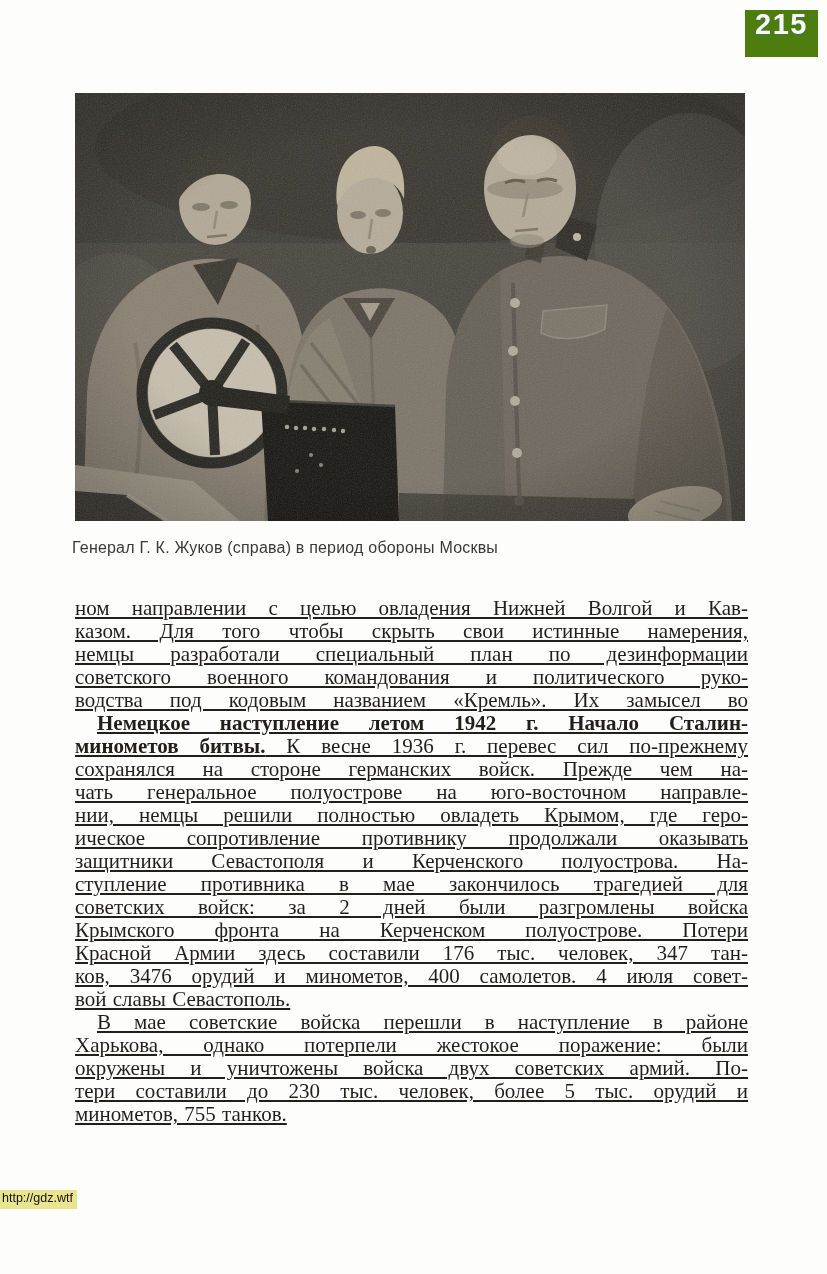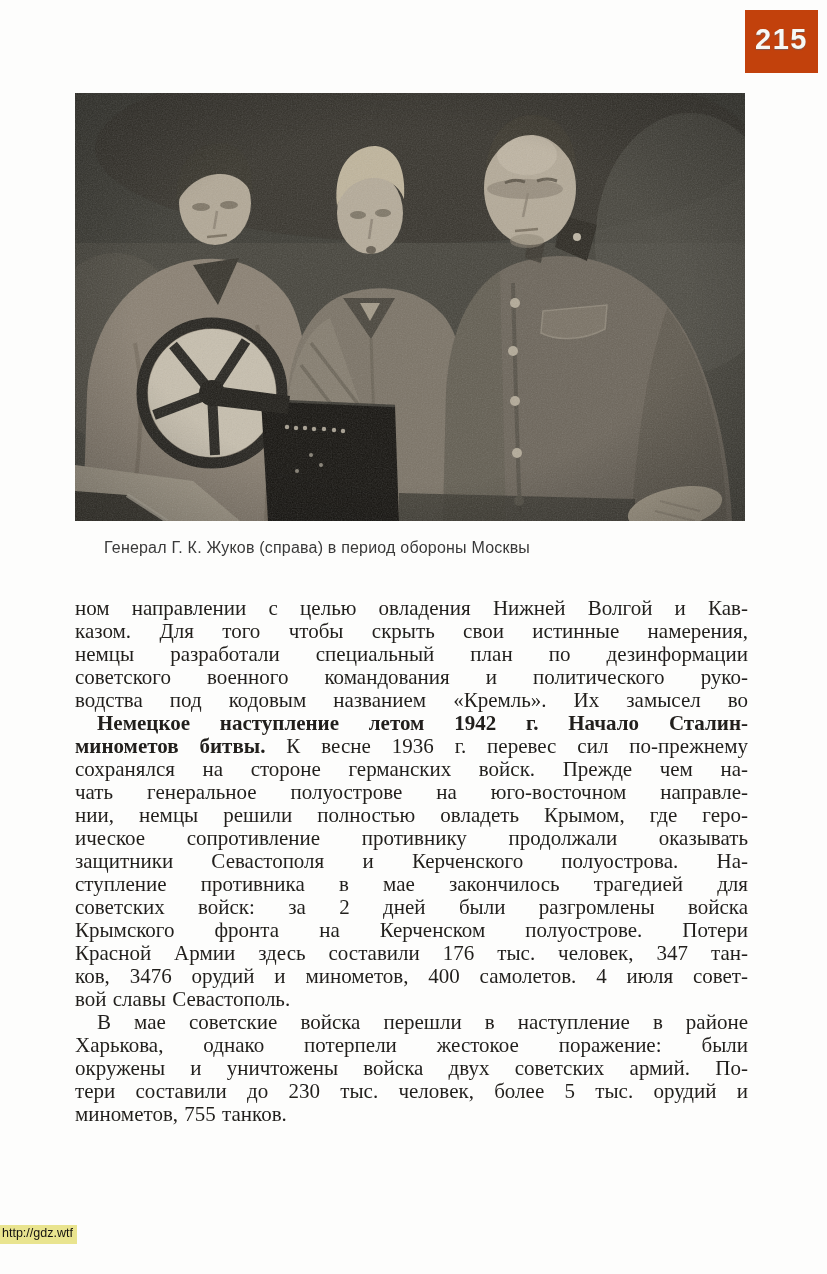--- a/index.html
+++ b/index.html
@@ -3,57 +3,57 @@
 <meta charset="utf-8">
 <style>
   html,body { margin:0; padding:0; background:#ffffff; }
   .page {
     position:relative; width:827px; height:1274px;
     background:#fdfdfc; overflow:hidden;
     font-family:"Liberation Serif", serif;
   }
   
   .page-number {
-    position:absolute; left:745px; top:10px; width:73px; height:63px;
-    background:#c2410c; box-sizing:border-box;
-    display:flex; align-items:center; justify-content:center;
+    position:absolute; left:745px; top:10px; width:73px; height:47px;
+    background:#4d7c0f; box-sizing:border-box;
+    display:flex; align-items:flex-start; justify-content:center;
     padding-bottom:5px;
   }
   .page-number span {
     font-family:"Liberation Sans", sans-serif; font-weight:bold;
     font-size:29px; line-height:1; color:#f7f8f5; letter-spacing:1.5px;
     text-shadow:0 1px 1px rgba(60,110,150,.5);
   }
   
   .photo {
     position:absolute; left:75px; top:93px; width:670px; height:428px; margin:0;
   }
   .photo svg { display:block; width:100%; height:100%; }
   
   .caption {
     position:absolute; left:72px; top:539px; width:660px;
     font-family:"Liberation Sans", sans-serif; font-size:16px;
-    color:#3a3a3a; letter-spacing:.2px;margin-left:32px;
+    color:#3a3a3a; letter-spacing:.2px;
   }
   
   .article {
     position:absolute; left:75px; top:597px; width:673px;
-    font-size:21px; color:#211f1c;
+    font-size:21px; color:#211f1c;text-decoration:underline;
   }
   .line {
     height:23px; line-height:23px;
     text-align:justify; text-align-last:justify;
     word-spacing:1px;
   }
   .line.last { text-align-last:left; }
   .line.indent { text-indent:22px; }
   .b { font-weight:bold; }
   
   .watermark {
-    position:absolute; left:0; top:1225px;
+    position:absolute; left:0; top:1190px;
     background:#e9e48f; padding:2px 4px 3px 2px;
     font-family:"Liberation Sans", sans-serif; font-size:12.5px;
     line-height:1.1; color:#14120f;
   }
 </style>
 </head>
 <body>
 
 <div class="page">
 

